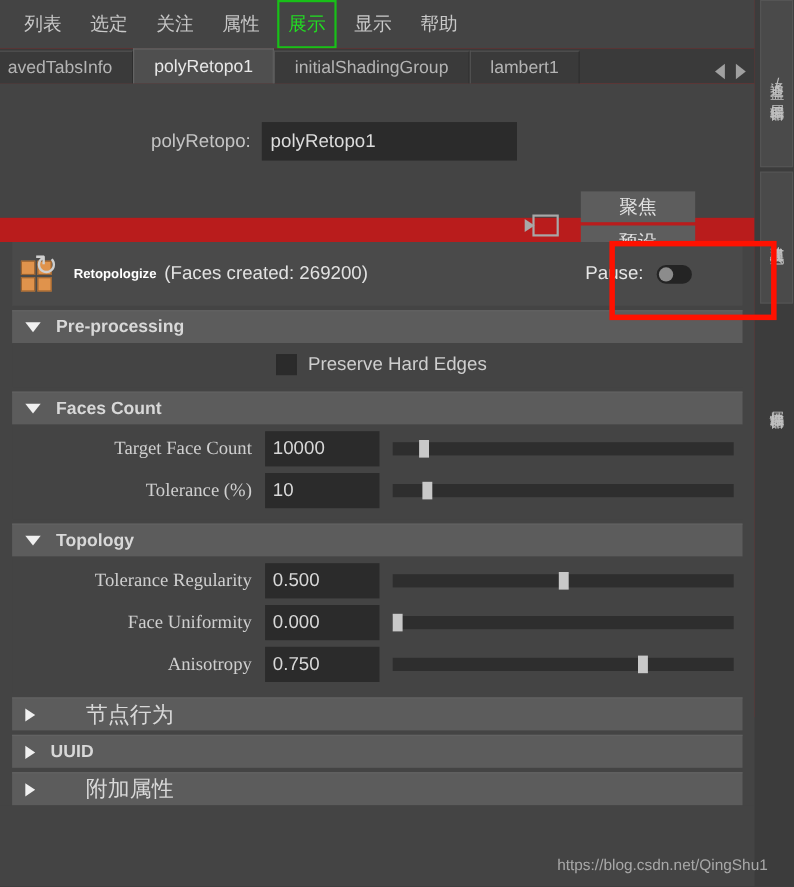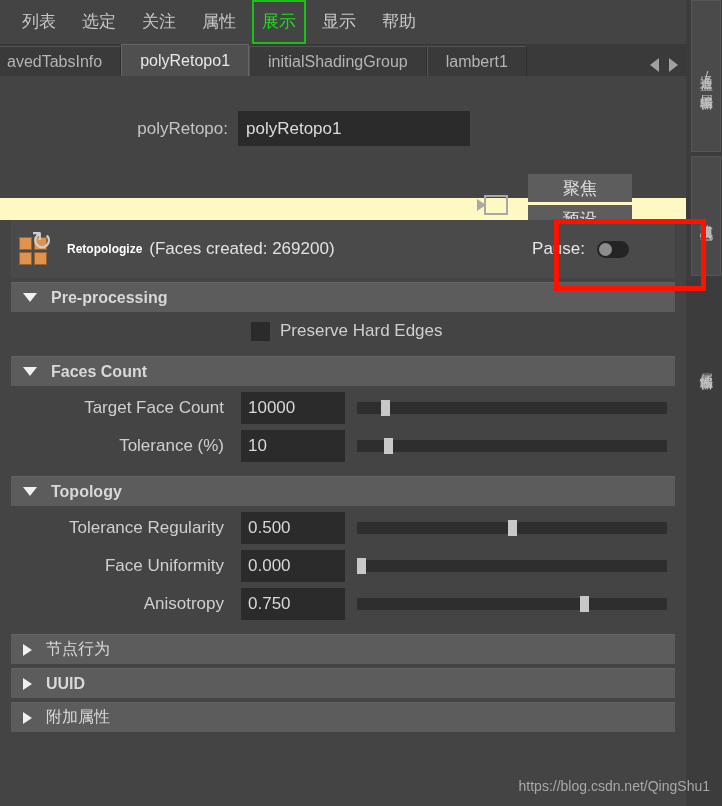--- a/index.html
+++ b/index.html
@@ -12,21 +12,21 @@
   #app {
     position: relative;
     width: 722px; height: 806px;
     background: #444444;
   }
 
   
   #panel {
     position: absolute; left: 0; top: 0;
     width: 686px; height: 652px;
-    background: #fef9c3;
+    background: #b91c1c;
   }
 
   
   #menubar {
     height: 44px;
     display: flex; align-items: center;
     padding-left: 12px;
     background: #444444;
   }
   .menu-item {
@@ -214,21 +214,21 @@
     background: #5c5c5c;
     display: flex; align-items: center;
     padding-left: 12px;
     margin-top: 4px;
     border-top: 1px solid #636363;
   }
   .section .arrow { margin-right: 14px; width: 0; height: 0; }
   .arrow-down  { border-left: 7px solid transparent; border-right: 7px solid transparent; border-top: 9px solid #f0f0f0; }
   .arrow-right { border-top: 6px solid transparent; border-bottom: 6px solid transparent; border-left: 9px solid #f0f0f0; }
   .section .title { color: #d8d8d8; font-size: 16px; font-weight: bold; }
-  .section .title.cn { font-weight: normal; font-size: 16px; }
+  .section .title.cn { font-weight: normal; font-size: 20px; margin-left: 32px; }
 
   .fields { background: #444444; padding: 4px 0 6px 0; }
 
   
   .check-row {
     height: 30px;
     display: flex; align-items: center;
   }
   .check-row .cb {
     margin-left: 240px;
@@ -242,22 +242,23 @@
   .field-row {
     height: 36px;
     display: flex; align-items: center;
     margin-bottom: 2px;
   }
   .field-label {
     width: 230px;
     text-align: right;
     color: #cfcfcf;
     font-size: 17px;
-    padding-right: 17px;
+    padding-right: 12px;
     white-space: nowrap;
+    font-family: Liberation Serif, serif;
   }
   .field-input {
     width: 104px; height: 32px;
     background: #2b2b2b;
     border: none; outline: none;
     color: #d8d8d8;
     font-size: 17px;
     padding: 0 7px;
     font-family: "Liberation Sans", sans-serif;
   }
@@ -303,21 +304,21 @@
     text-orientation: upright;
     letter-spacing: 1px;
     padding: 6px 0;
   }
   #vtab-1 { position: absolute; top: 0;   height: 152px; }
   #vtab-2 { position: absolute; top: 156px; height: 120px; }
   #vtab-3 { position: absolute; top: 300px; height: 130px; background: #3c3c3c; border: none; }
 
   
   #watermark {
-    position: absolute; right: 12px; bottom: 12px;
+    position: absolute; right: 24px; bottom: 12px;
     color: #a8a8a8;
     font-size: 14px;
     font-family: "Liberation Sans", sans-serif;
   }
 </style>
 </head>
 <body>
 
 <div id="app">
 

